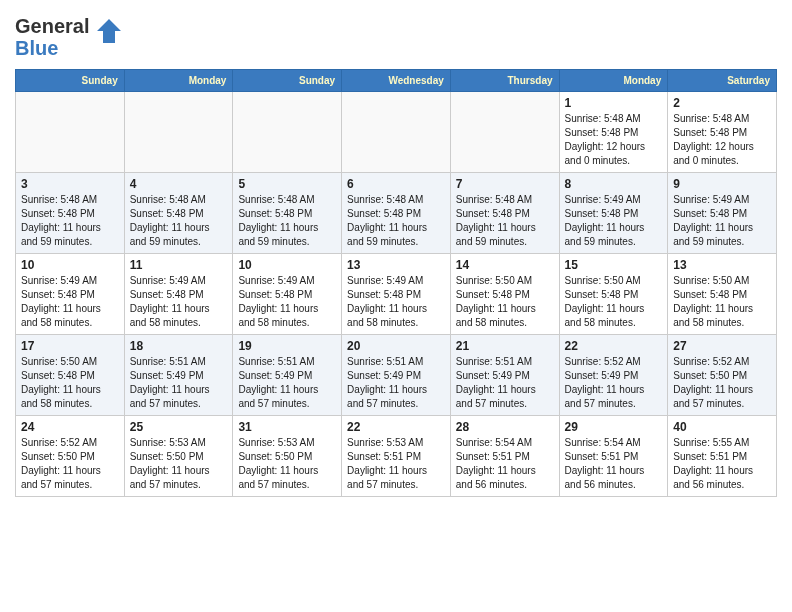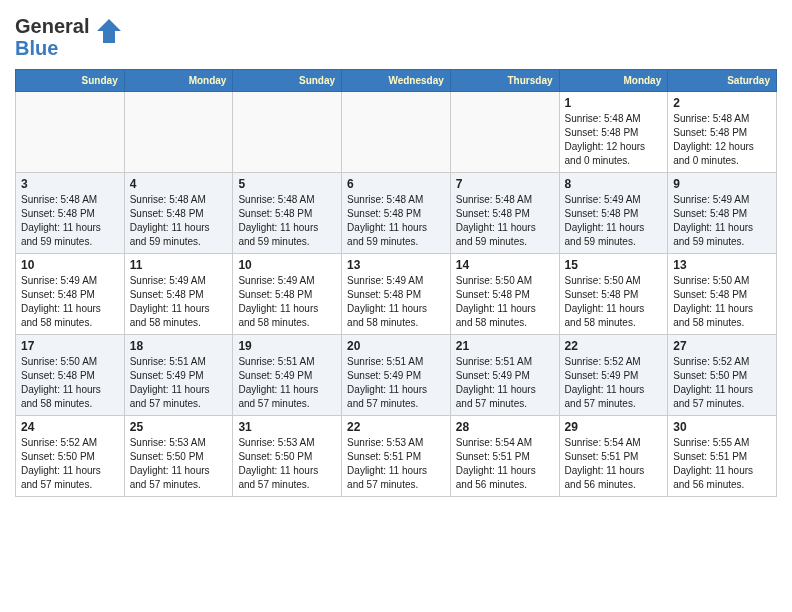--- a/index.html
+++ b/index.html
@@ -247,19 +247,19 @@
           </td>
           <td>
             <span class="day-number">28</span>
             <div class="day-info"><span>Sunrise: 5:54 AM</span><br><span>Sunset: 5:51 PM</span><br><span>Daylight: 11 hours and 56 minutes.</span></div>
           </td>
           <td>
             <span class="day-number">29</span>
             <div class="day-info"><span>Sunrise: 5:54 AM</span><br><span>Sunset: 5:51 PM</span><br><span>Daylight: 11 hours and 56 minutes.</span></div>
           </td>
           <td>
-            <span class="day-number">30</span>
+            <span class="day-number">40</span>
             <div class="day-info"><span>Sunrise: 5:55 AM</span><br><span>Sunset: 5:51 PM</span><br><span>Daylight: 11 hours and 56 minutes.</span></div>
           </td>
         </tr>
       </tbody>
   </table>
 </div>
 
 </body></html>

